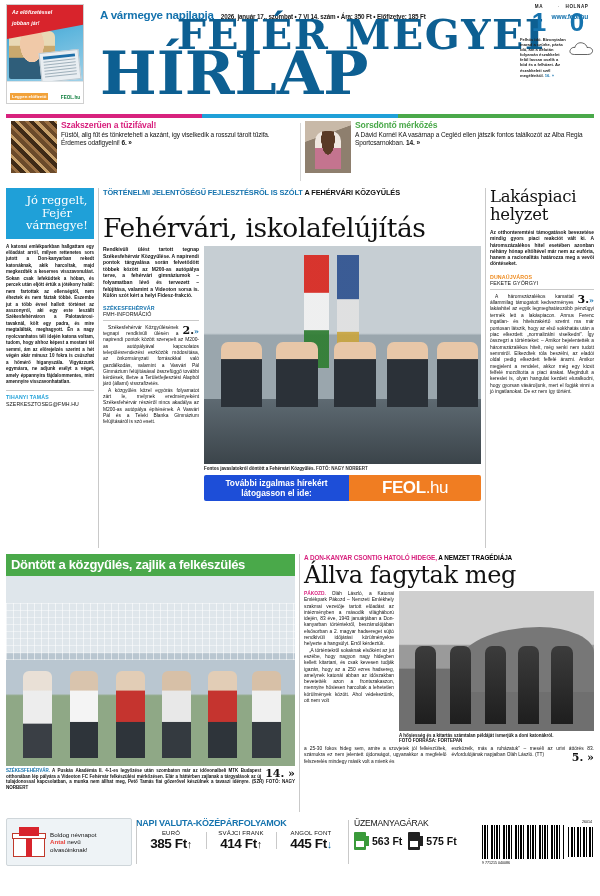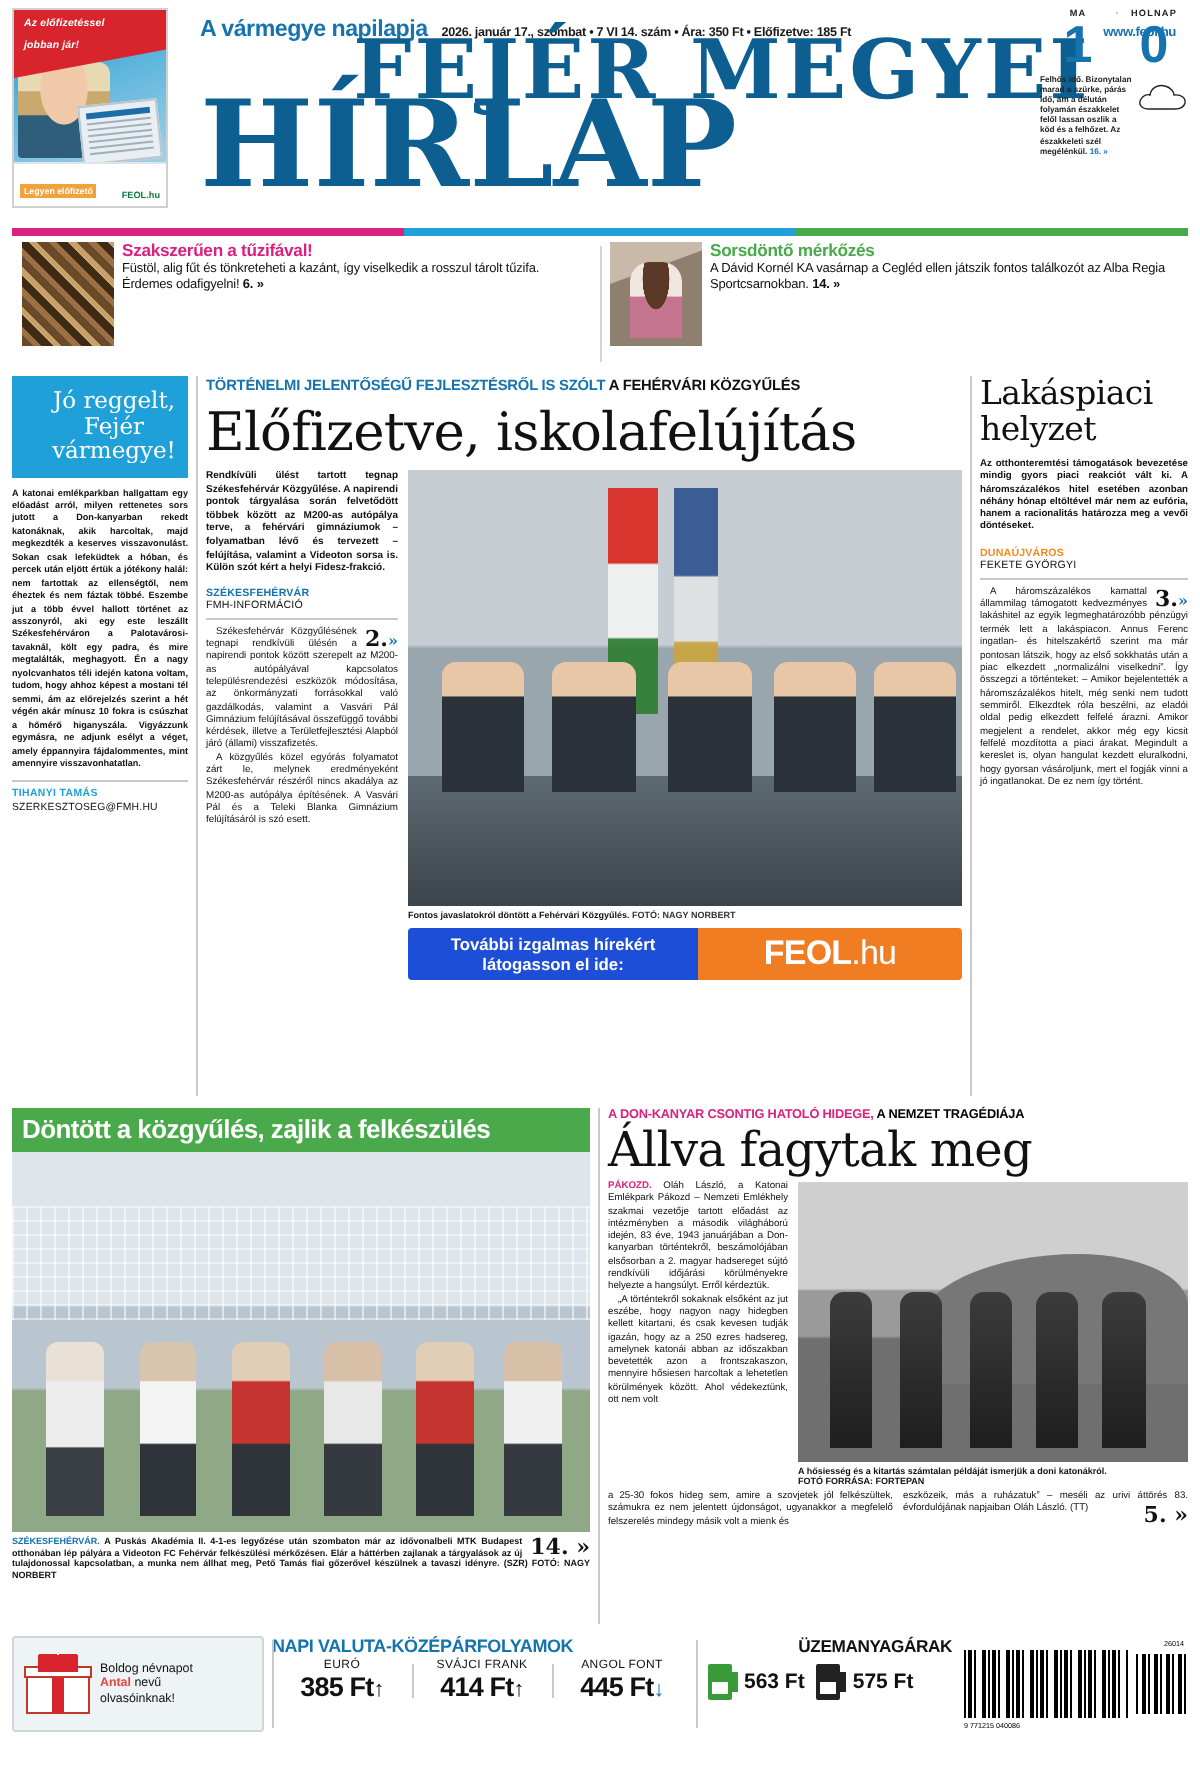--- a/index.html
+++ b/index.html
@@ -117,21 +117,21 @@
     background: #1fa0d8; color: #fff; padding: 6px 6px 7px 20px;
     font-family: "DejaVu Serif","Liberation Serif",serif;
     font-size: 11.5px; line-height: 12.5px; text-align: center;
   }
   .gm-body { font-size: 4.55px; line-height: 6.45px; text-align: justify; padding-top: 5px; color:#111; font-weight:bold;}
   .gm-sig { margin-top: 5px; border-top:1px solid #c9c9c9; padding-top:3px;}
   .gm-sig .n { color:#1fa0d8; font-weight:bold; font-size:5.2px; letter-spacing:.2px;}
   .gm-sig .m { color:#111; font-size:5.2px; letter-spacing:.1px; margin-top:1px;}
 
   .c-mid { flex: 1 1 auto; min-width:0; }
-  .overline { font-size: 7.4px; font-weight: bold; letter-spacing:-.1px; margin-bottom:5px; }
+  .overline { font-size: 7.4px; font-weight: bold; letter-spacing:-.1px; margin-bottom:16px; }
   .overline .hl { color: #1573ae; }
   .overline .rest { color: #111; }
   .big-head {
     font-family: "DejaVu Serif","Liberation Serif", serif;
     font-size: 26.5px; line-height: 29px; color:#111; letter-spacing:-.4px; margin-bottom:4px;
   }
   .mid-split { display:flex; gap:5px; }
   .lead-col { width: 96px; flex:0 0 96px; }
   .lead-txt { font-size:5px; line-height:6.6px; font-weight:bold; text-align:justify; color:#111;}
   .dateline { margin-top:6px; }
@@ -228,21 +228,21 @@
   .fx:before{content:"";position:absolute;left:4px;top:2px;bottom:2px;width:1px;background:#c9c9c9;}
   .fx-title{ color:#1573ae; font-size:9px; font-weight:bold; letter-spacing:-.2px; }
   .fx-row{ display:flex; margin-top:2px;}
   .fx-cell{ flex:1; text-align:center; position:relative; padding:0 2px;}
   .fx-cell + .fx-cell:before{content:"";position:absolute;left:0;top:2px;bottom:2px;width:1px;background:#c9c9c9;}
   .fx-name{ font-size:6px; color:#111; letter-spacing:.2px; }
   .fx-val{ font-size:13.5px; font-weight:bold; color:#111; letter-spacing:-.4px; white-space:nowrap;}
   .fx-val .up{ color:#111; font-size:11px;}
   .fuel { width:130px; flex:0 0 130px; padding-left:8px; position:relative;}
   .fuel:before{content:"";position:absolute;left:2px;top:2px;bottom:2px;width:1px;background:#c9c9c9;}
-  .fuel-title{ color:#111; font-size:8.6px; font-weight:bold; letter-spacing:-.2px;text-align:right;}
+  .fuel-title{ color:#111; font-size:8.6px; font-weight:normal; letter-spacing:-.2px;}
   .fuel-row{ display:flex; align-items:center; gap:6px; margin-top:4px;}
   .fuel-item{ display:flex; align-items:center; gap:3px;}
   .pump{ width:15px; height:18px; position:relative;}
   .pump .bd{ position:absolute;left:0;top:0;width:12px;height:18px;border-radius:1px;}
   .pump .sc{ position:absolute;left:2px;top:9px;width:8px;height:6px;background:#fff;}
   .pump .nz{ position:absolute;right:0;top:4px;width:3px;height:10px;}
   .fuel-val{ font-size:10.5px; font-weight:bold; color:#111;}
   .barcode{ width:118px; flex:0 0 118px; padding-left:6px; display:flex; align-items:center; position:relative;}
   .bc{ height:34px; flex:1;
     background: repeating-linear-gradient(90deg,#000 0 1px,#fff 1px 2px,#000 2px 4px,#fff 4px 5px,#000 5px 6px,#fff 6px 9px,#000 9px 11px,#fff 11px 12px);}
@@ -360,21 +360,21 @@
         <div class="m">SZERKESZTOSEG@FMH.HU</div>
       </div>
     </div>
 
     <div class="col-rule"></div>
 
     <div class="c-mid">
       <div class="overline">
         <span class="hl">TÖRTÉNELMI JELENTŐSÉGŰ FEJLESZTÉSRŐL IS SZÓLT</span><span class="rest"> A FEHÉRVÁRI KÖZGYŰLÉS</span>
       </div>
-      <div class="big-head">Előfizetve, iskolafelújítás</div>
+      <div class="big-head">Fehérvári, iskolafelújítás</div>
 
       <div class="mid-split">
         <div class="lead-col">
           <div class="lead-txt">Rendkívüli ülést tartott tegnap Székesfehérvár Közgyűlése. A napirendi pontok tárgyalása során felvetődött többek között az M200-as autópálya terve, a fehérvári gimnáziumok – folyamatban lévő és tervezett – felújítása, valamint a Videoton sorsa is. Külön szót kért a helyi Fidesz-frakció.</div>
           <div class="dateline">
             <div class="city">SZÉKESFEHÉRVÁR</div>
             <div class="src">FMH-INFORMÁCIÓ</div>
           </div>
           <div class="dateline-hr"></div>
           <div class="body-txt">

